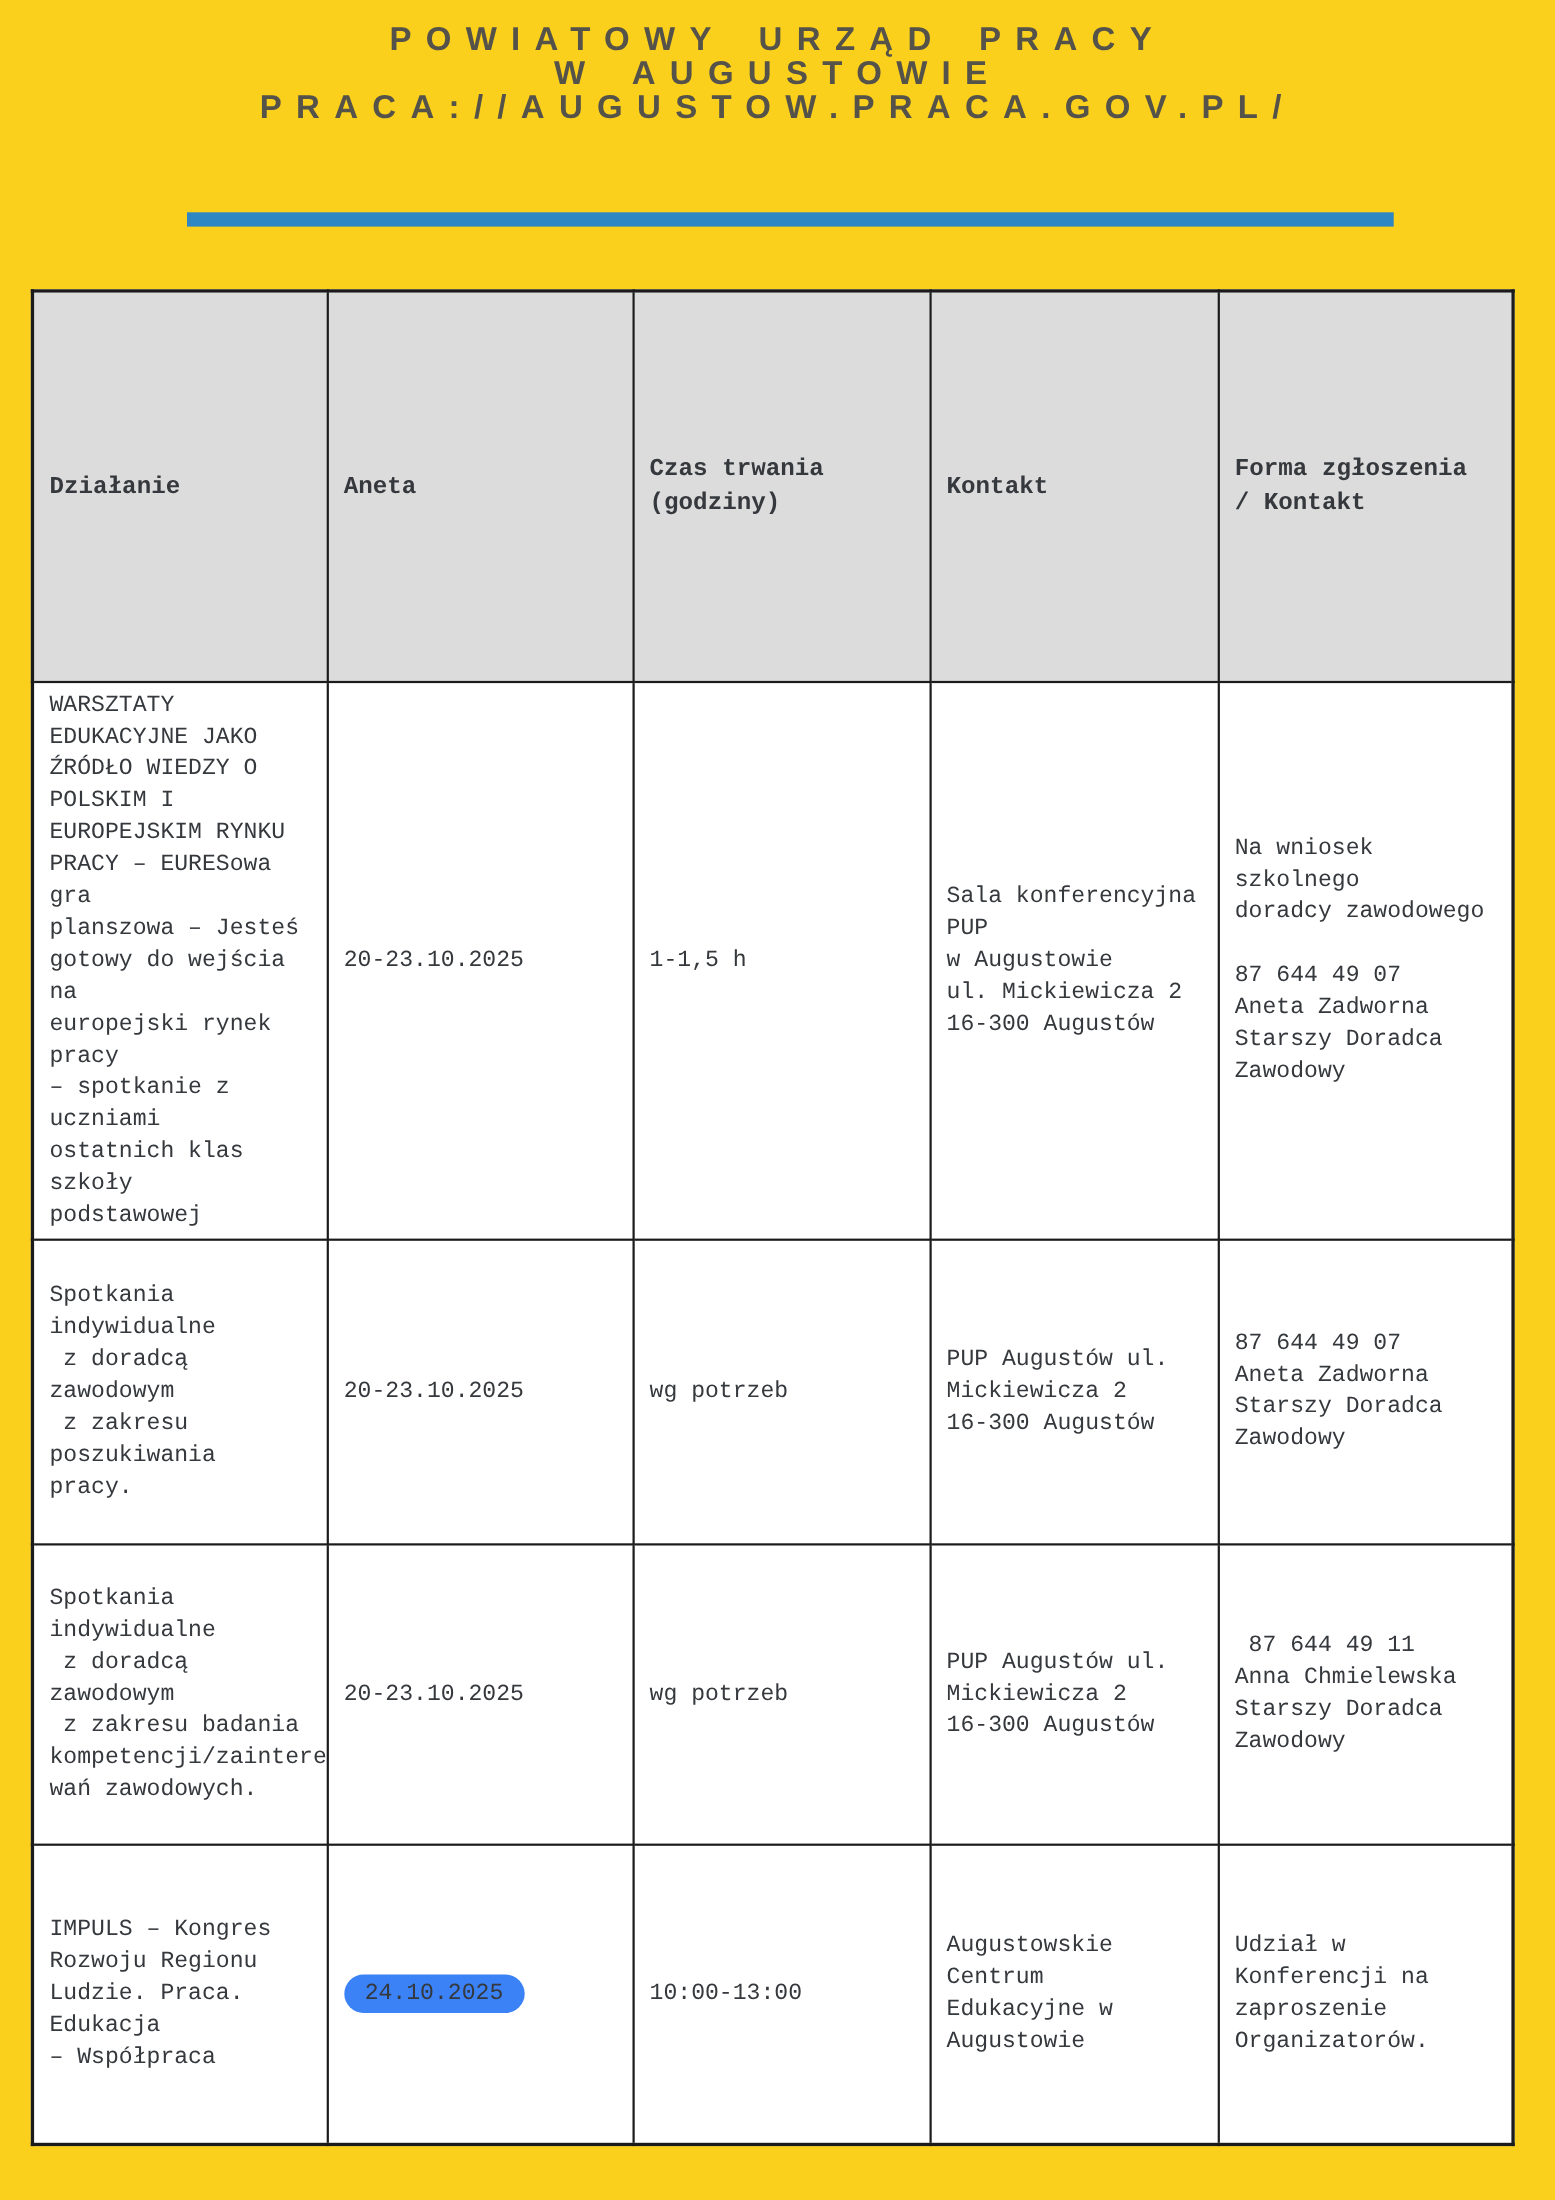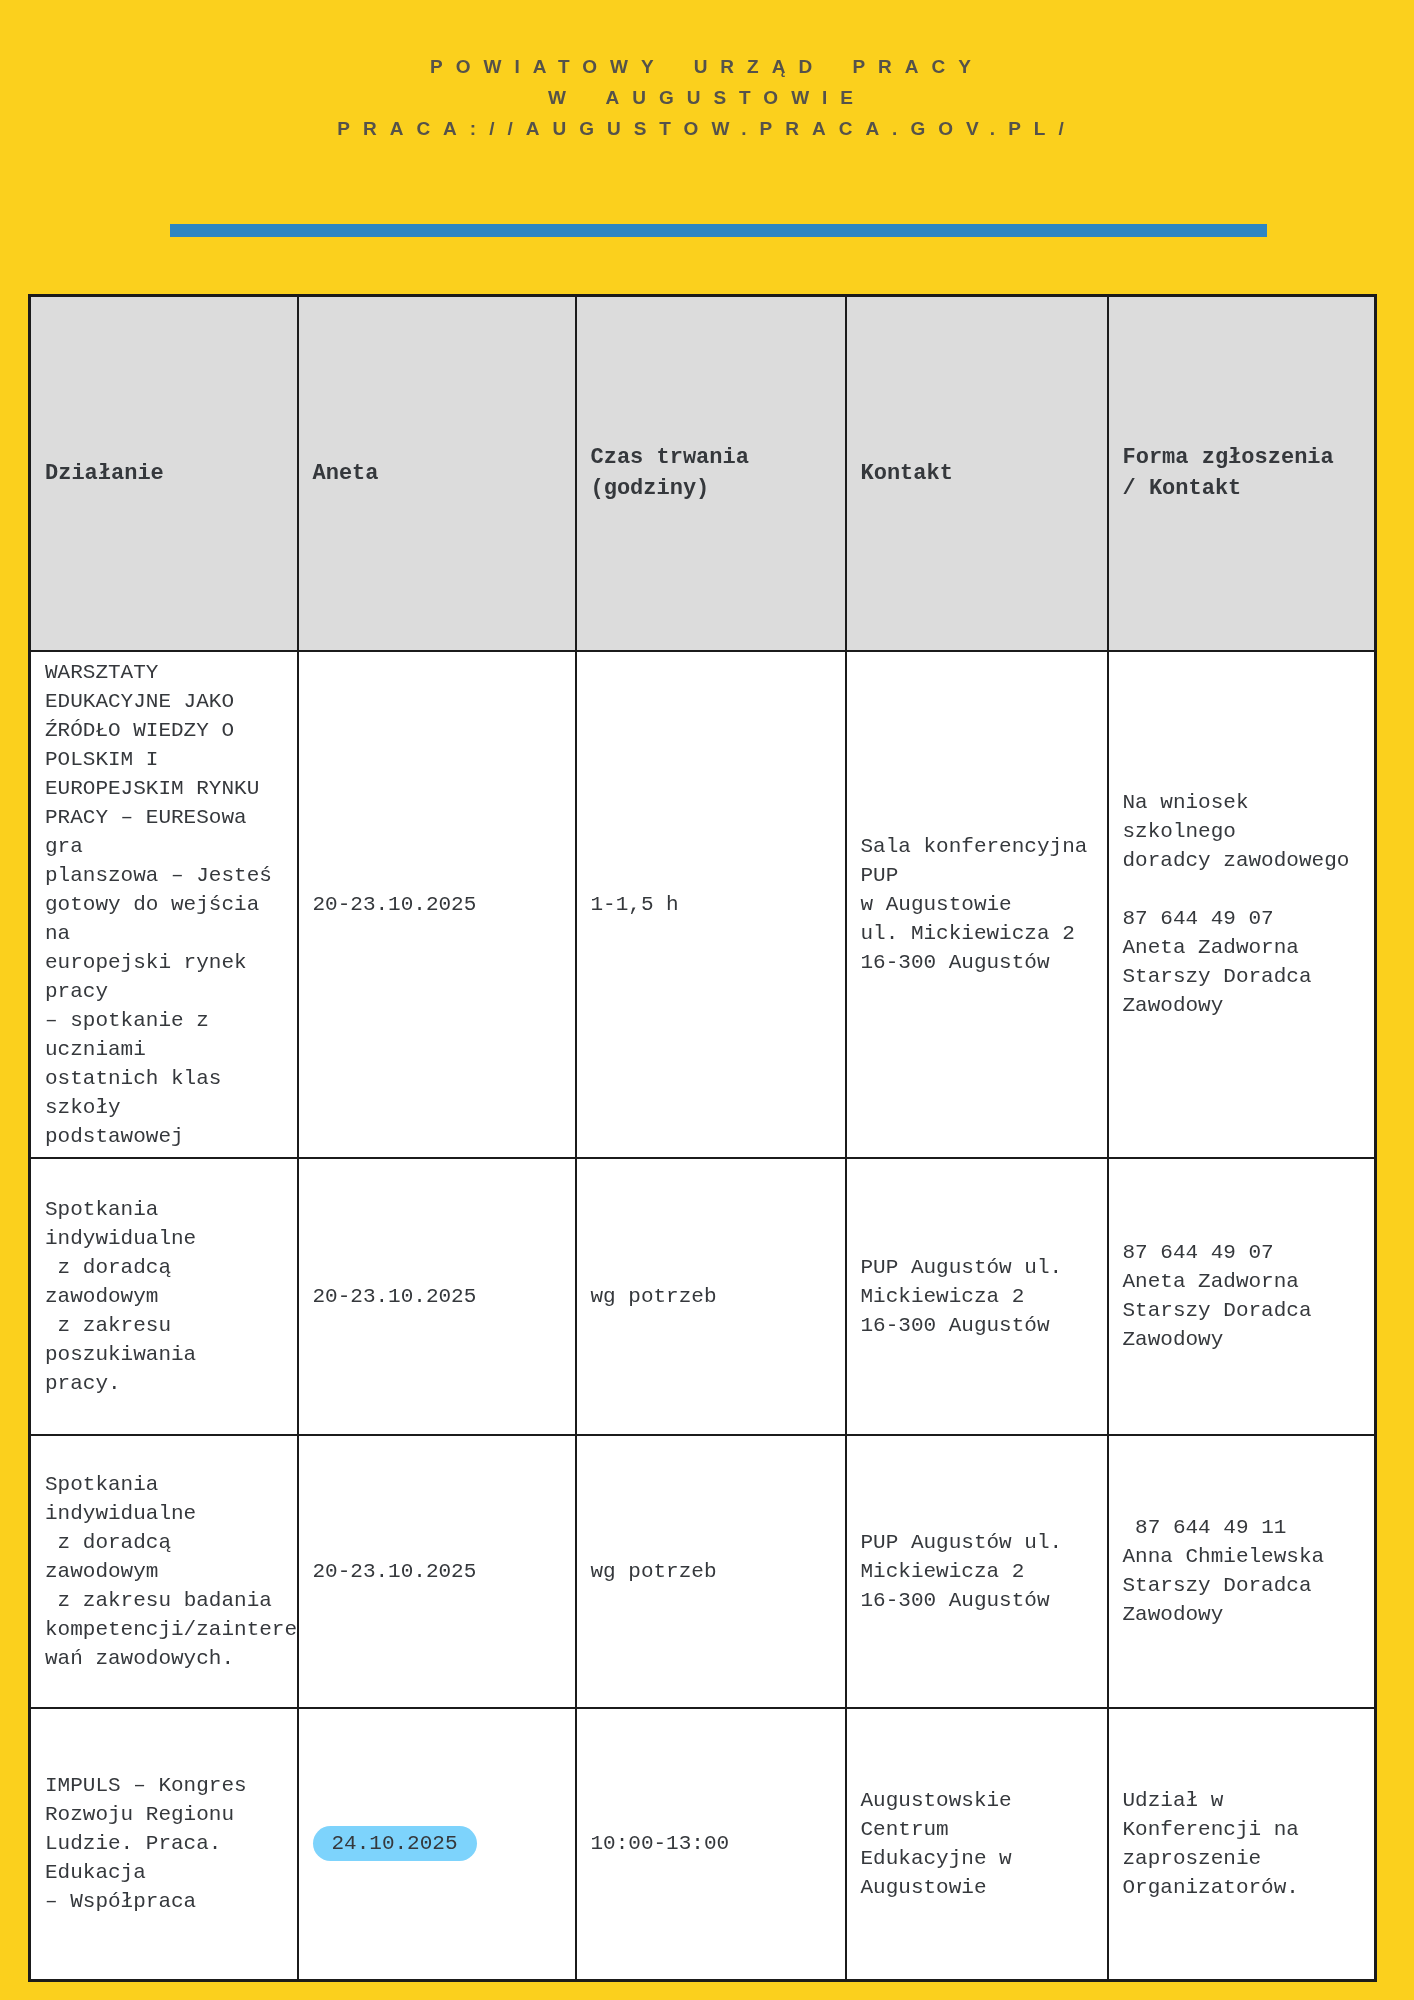--- a/index.html
+++ b/index.html
@@ -4,25 +4,25 @@
 <style>
   html, body { margin: 0; padding: 0; }
   body {
     width: 1414px;
     height: 2000px;
     background: #FBD01D;
     font-family: "Liberation Sans", sans-serif;
     position: relative;
   }
   .masthead {
-    padding-top: 51px;
+    padding-top: 20px;
     text-align: center;
     color: #55524A;
     font-weight: bold;
-    font-size: 19px;
+    font-size: 30px;
     line-height: 31px;
     letter-spacing: 13px;
     word-spacing: 9px;
     white-space: nowrap;
   }
   .divider {
     width: 1097px;
     height: 13px;
     background: #2E86C3;
     margin: 80px 0 0 170px;
@@ -53,21 +53,21 @@
     font-size: 22px;
     line-height: 31px;
   }
   tr.head-row   { height: 355px; }
   tr.body-row-1 { height: 381px; }
   tr.body-row-2 { height: 277px; }
   tr.body-row-3 { height: 273px; }
   tr.body-row-4 { height: 273px; }
   .pill {
     display: inline-block;
-    background: #7dd3fc;
+    background: #3b82f6;
     border-radius: 18px;
     padding: 3px 19px;
   }
 </style>
 </head>
 <body>
 
 <div class="masthead">
   <div>POWIATOWY URZĄD PRACY</div>
   <div>W AUGUSTOWIE</div>

